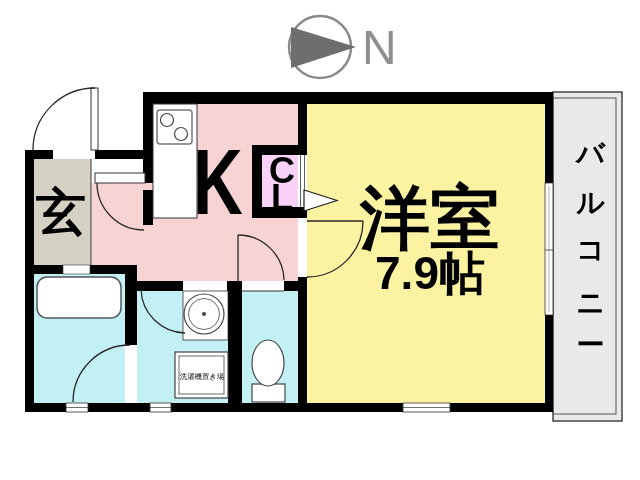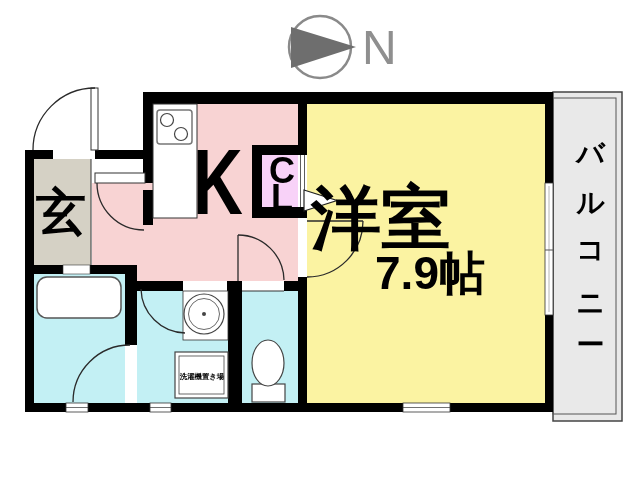--- a/index.html
+++ b/index.html
@@ -3,25 +3,25 @@
 <meta charset="utf-8">
 <style>
   html,body{margin:0;padding:0;background:#fff;}
   #canvas{position:relative;width:640px;height:480px;background:#ffffff;overflow:hidden;
           font-family:"Liberation Sans","DejaVu Sans",sans-serif;}
   #plan-svg{position:absolute;left:0;top:0;}
   .lbl{position:absolute;color:#000;font-weight:bold;line-height:1;white-space:nowrap;}
   .lbl-genkan{left:36px;top:187px;font-size:50px;}
   .lbl-k{left:193px;top:147px;font-size:92px;line-height:70px;transform:scale(0.75,1);transform-origin:left top;}
   .lbl-cl{left:264px;top:157px;width:36px;font-size:36px;line-height:27px;text-align:center;}
-  .lbl-room{left:311px;top:183px;width:270px;font-size:70px;text-align:left;}
+  .lbl-room{left:295px;top:183px;width:270px;font-size:70px;text-align:center;}
   .lbl-size{left:295px;top:250px;width:270px;font-size:46px;text-align:center;}
   .lbl-balcony{left:572px;top:122px;width:32px;font-size:28px;letter-spacing:20px;
                writing-mode:vertical-rl;text-orientation:upright;}
-  .lbl-laundry{left:176px;top:372px;width:52px;font-size:7.4px;font-weight:bold;text-align:center;white-space:normal;line-height:9px;}
+  .lbl-laundry{left:176px;top:372px;width:52px;font-size:7.4px;font-weight:normal;text-align:center;white-space:normal;line-height:9px;}
   .lbl-north{left:362px;top:24px;font-size:48px;font-weight:normal;color:#8f8f8f;}
 </style>
 </head>
 <body>
 
 <div id="canvas">
 
 <svg id="plan-svg" width="640" height="480" viewBox="0 0 640 480">
 
   <g>

